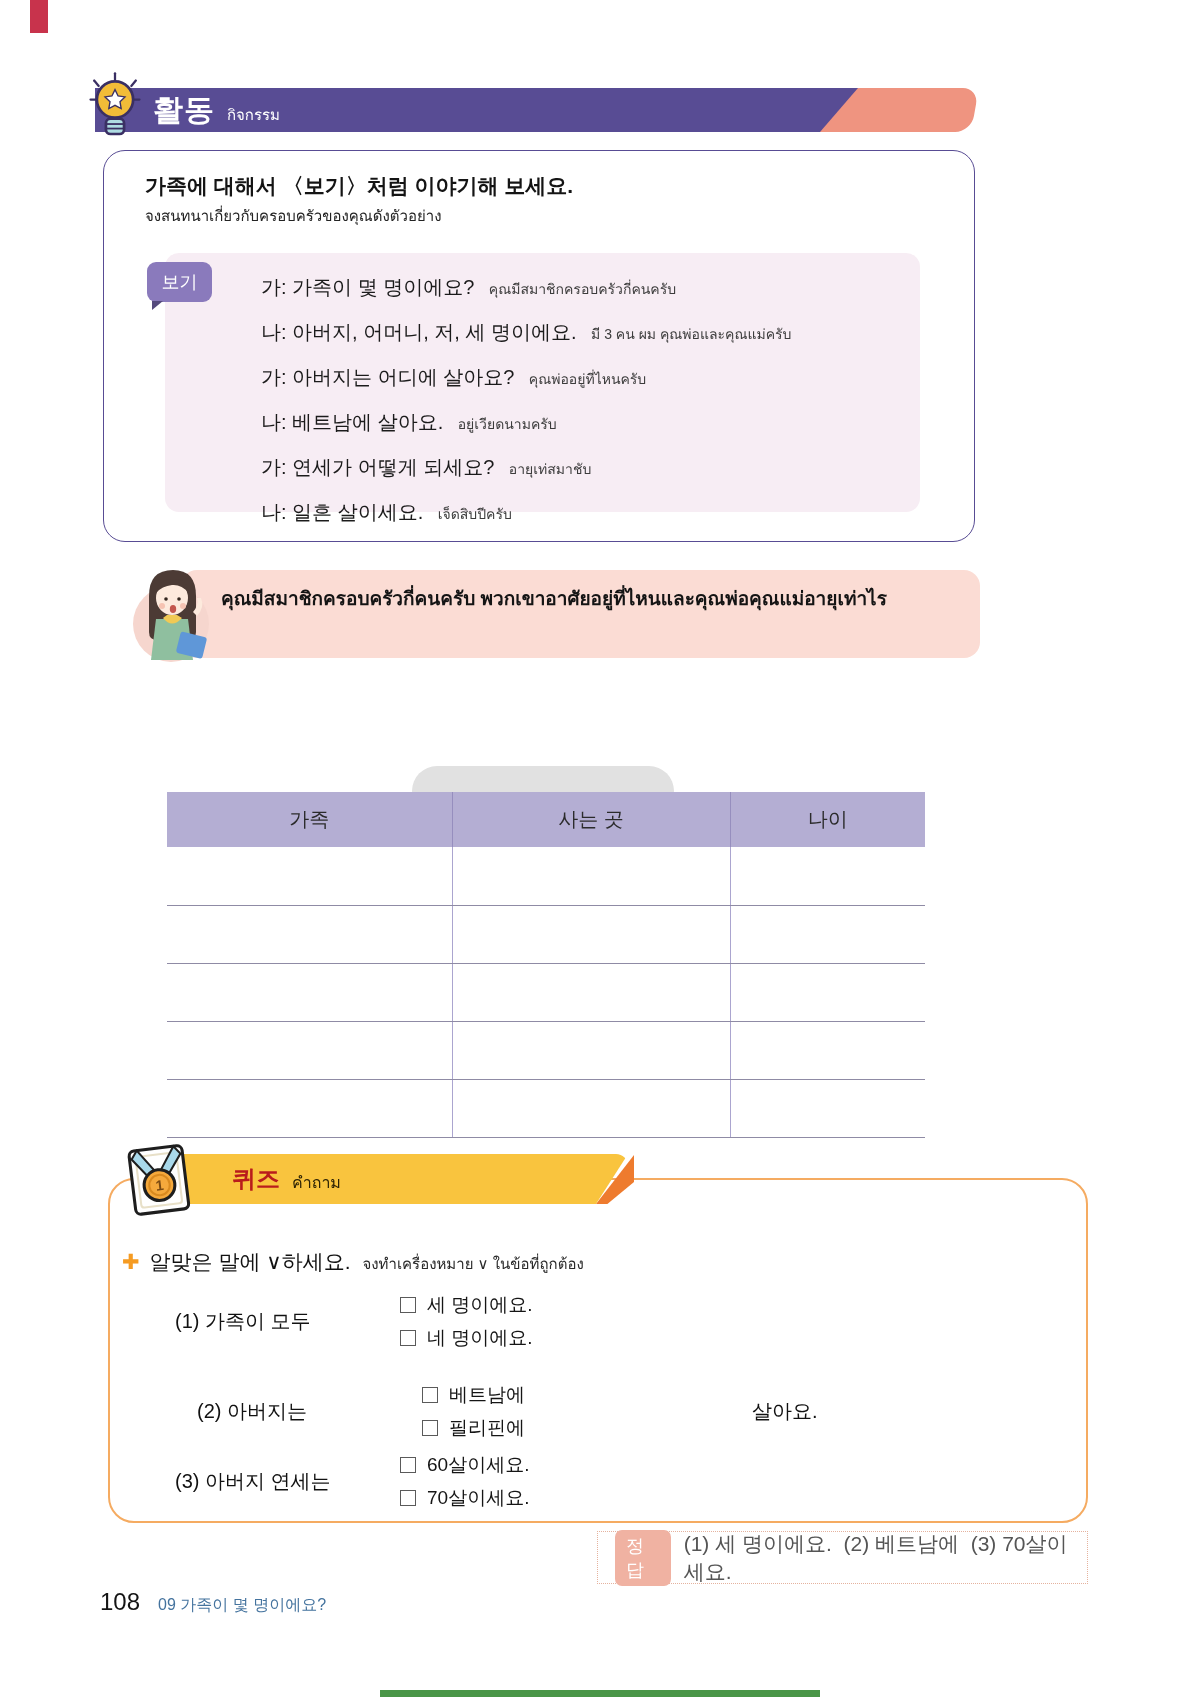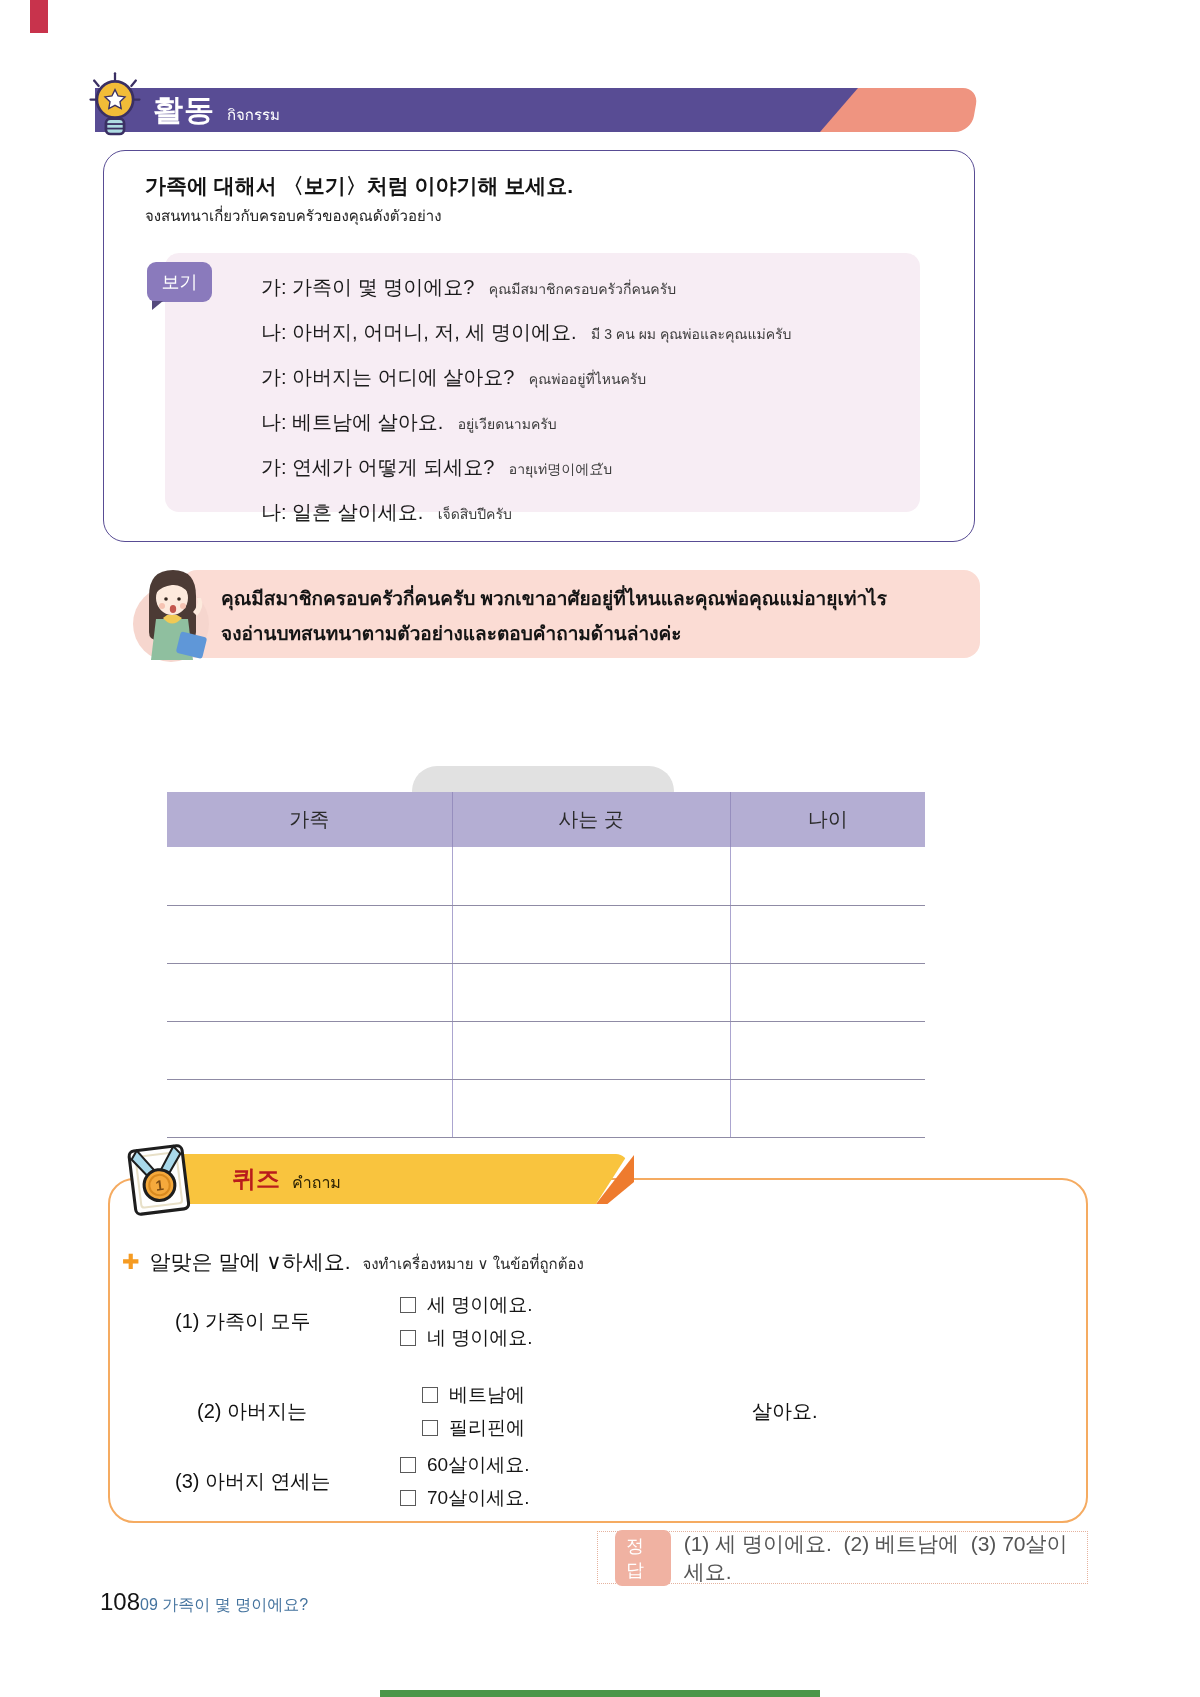--- a/index.html
+++ b/index.html
@@ -79,21 +79,21 @@
 
   
   .answer-box { position:absolute; left:597px; top:1531px; width:491px; height:53px;
     border:1.6px dotted #e5b29e; background:#fff; display:flex; align-items:center; padding-left:17px; }
   .answer-badge { background:#f0b2a2; color:#fff; font-size:18px; padding:4px 11px; border-radius:7px; }
   .answer-text { font-size:21px; color:#555; margin-left:13px; white-space:pre-wrap; }
 
   
   .footer { position:absolute; left:100px; top:1588px; display:flex; align-items:baseline; }
   .page-num { font-size:24px; color:#141414; }
-  .footer-title { font-size:16px; color:#44739e; }
+  .footer-title { font-size:16px; color:#44739e; margin-left:18px; }
   .bottom-bar { position:absolute; left:380px; top:1690px; width:440px; height:7px; background:#4a9648; }
 </style>
 </head>
 <body>
 
 <div class="page">
 
   <div class="top-tab"></div>
 
   <div class="banner-salmon"></div>
@@ -134,21 +134,21 @@
     <div class="dl">
       <span class="ko">가: 아버지는 어디에 살아요?</span>
       <span class="th">คุณพ่ออยู่ที่ไหนครับ</span>
     </div>
     <div class="dl">
       <span class="ko">나: 베트남에 살아요.</span>
       <span class="th">อยู่เวียดนามครับ</span>
     </div>
     <div class="dl">
       <span class="ko">가: 연세가 어떻게 되세요?</span>
-      <span class="th">อายุเท่명이에요ับ</span>
+      <span class="th">อายุเท่สมาชับ</span>
     </div>
     <div class="dl">
       <span class="ko">나: 일흔 살이세요.</span>
       <span class="th">เจ็ดสิบปีครับ</span>
     </div>
   </div>
   <div class="bogi-tag">보기</div>
 
   <div class="avatar">
     <svg viewBox="0 0 95 105" width="95" height="105">
@@ -162,21 +162,20 @@
       <circle cx="57" cy="48" r="3" fill="#f6c3b2"></circle>
       <ellipse cx="47" cy="51" rx="3.2" ry="4" fill="#c4574e"></ellipse>
       <path d="M30 61 L62 61 L67 102 L25 102 Z" fill="#8fbf9f"></path>
       <path d="M37 60 Q46 71 56 60 L51 57 L41 57 Z" fill="#f1c954"></path>
       <rect x="52" y="76" width="27" height="22" rx="3" fill="#5f97d8" transform="rotate(14 65 87)"></rect>
       <path d="M67 54 Q73 47 71 40 L75 40 Q79 49 71 58 Z" fill="#fdeadd"></path>
     </svg>
   </div>
   <div class="speech-box">
     <div>คุณมีสมาชิกครอบครัวกี่คนครับ พวกเขาอาศัยอยู่ที่ไหนและคุณพ่อคุณแม่อายุเท่าไร</div>
-    <div>จงอ่านบทสนทนาตามตัวอย่างและตอบคำถามด้านล่างค่ะ</div>
   </div>
 
   <div class="tbl-title">
     <span class="name-blank"></span>
     <span class="tbl-title-text">씨의 가족</span>
   </div>
 
   <table class="family-table">
     <colgroup>
         <col style="width:285px">

